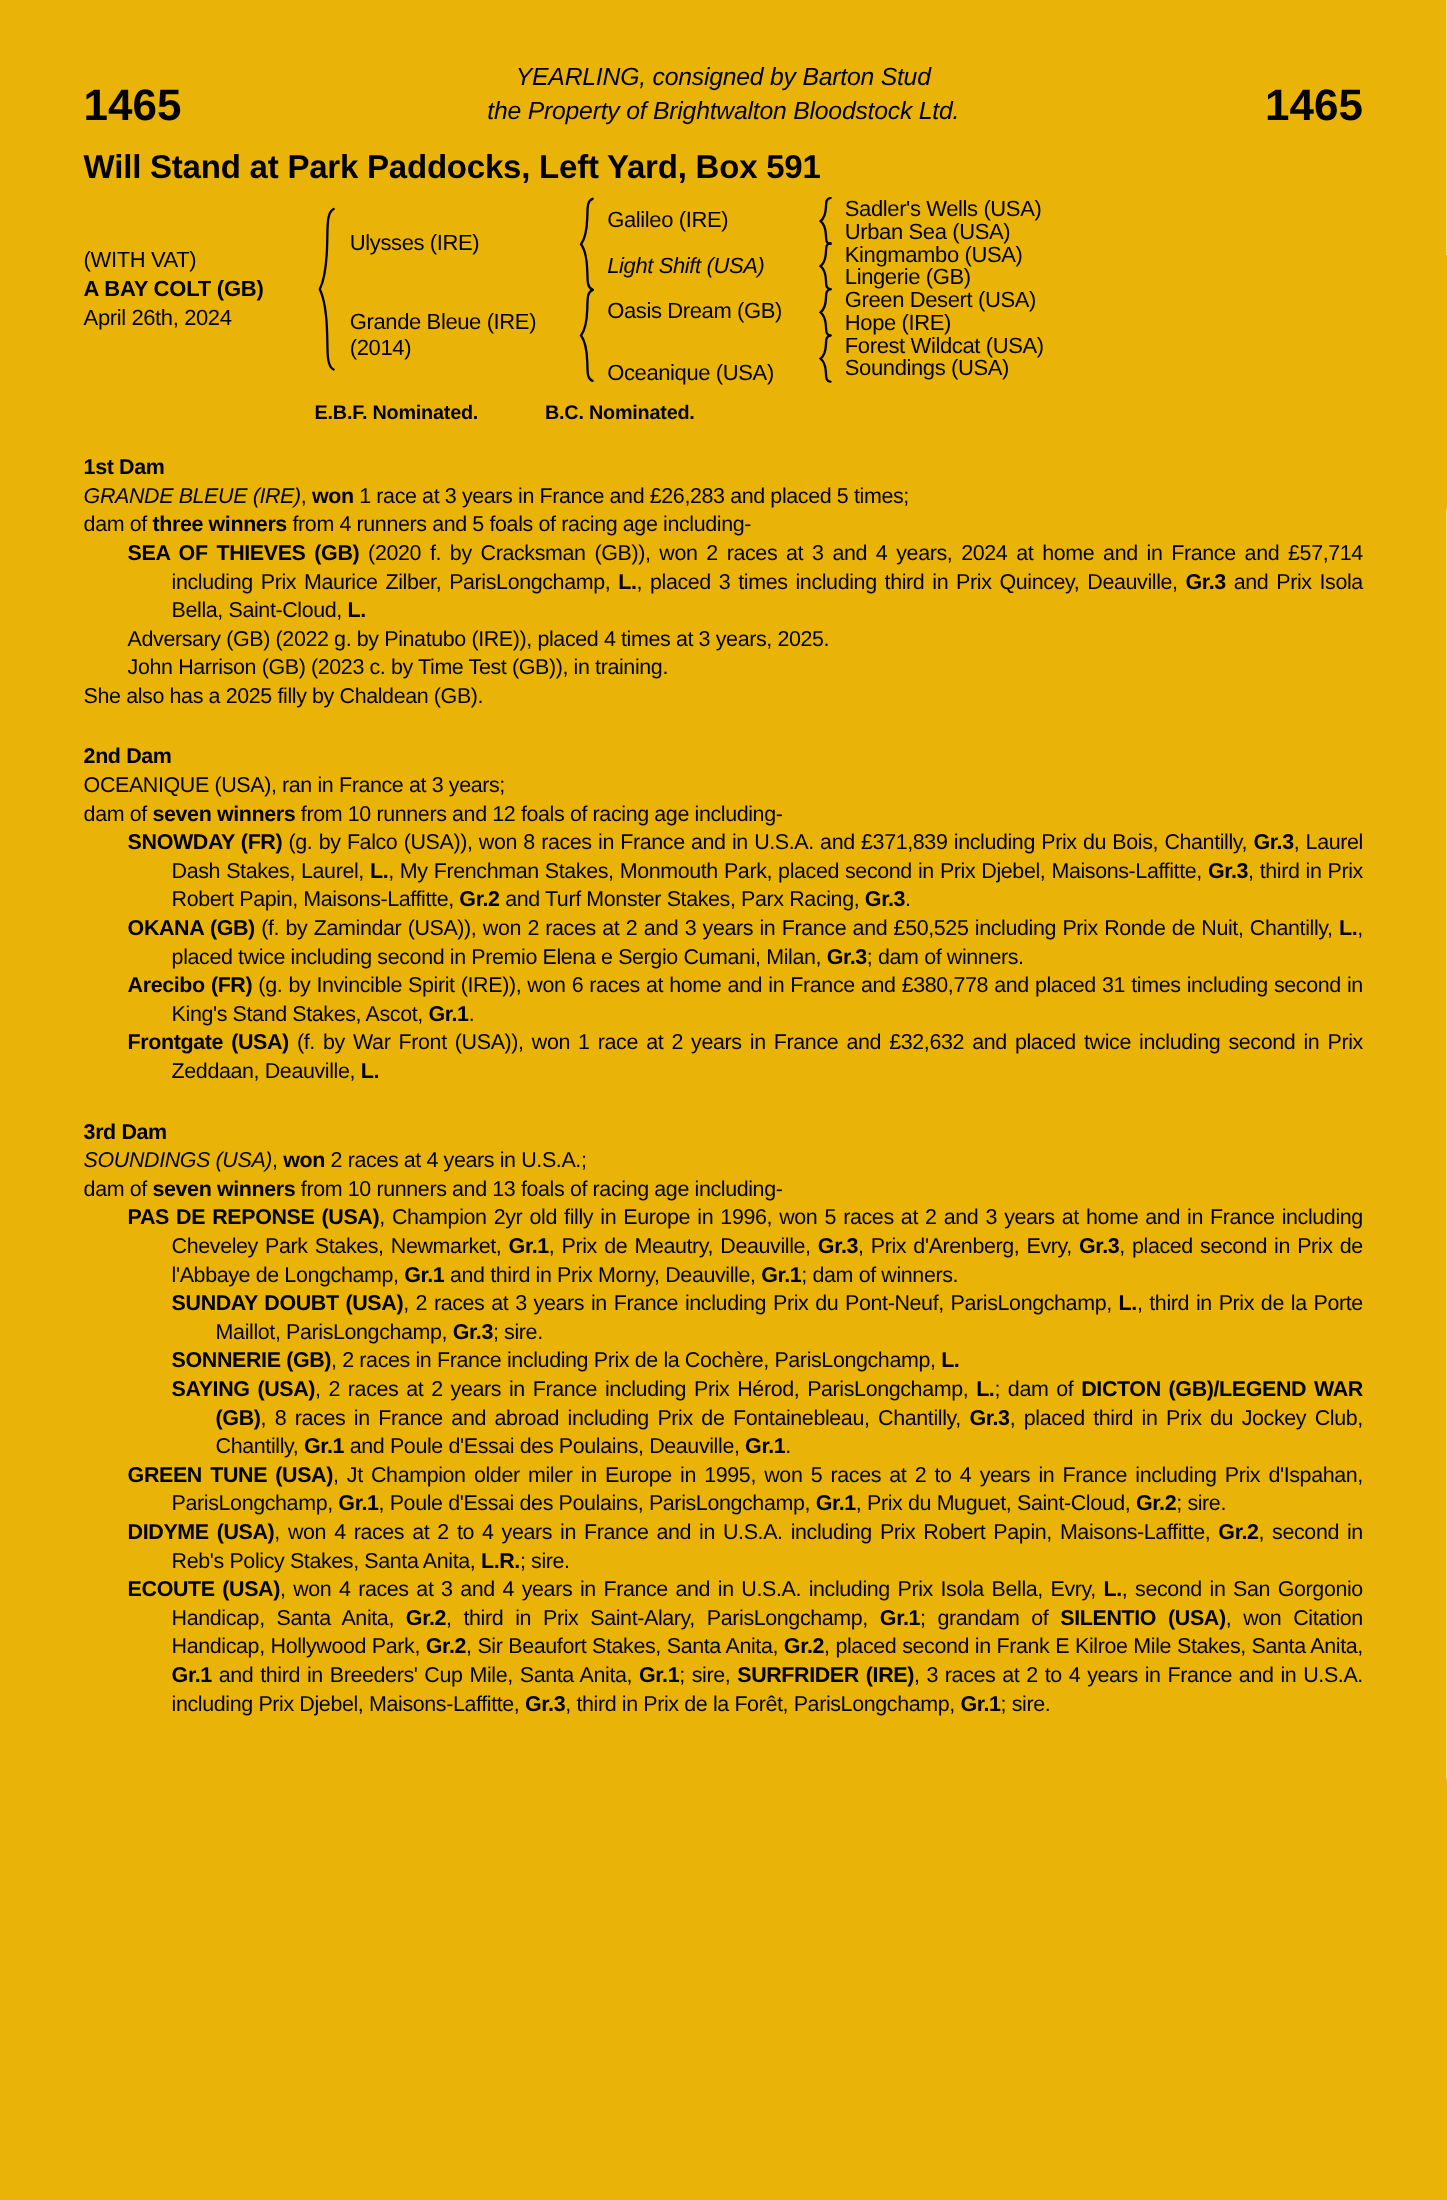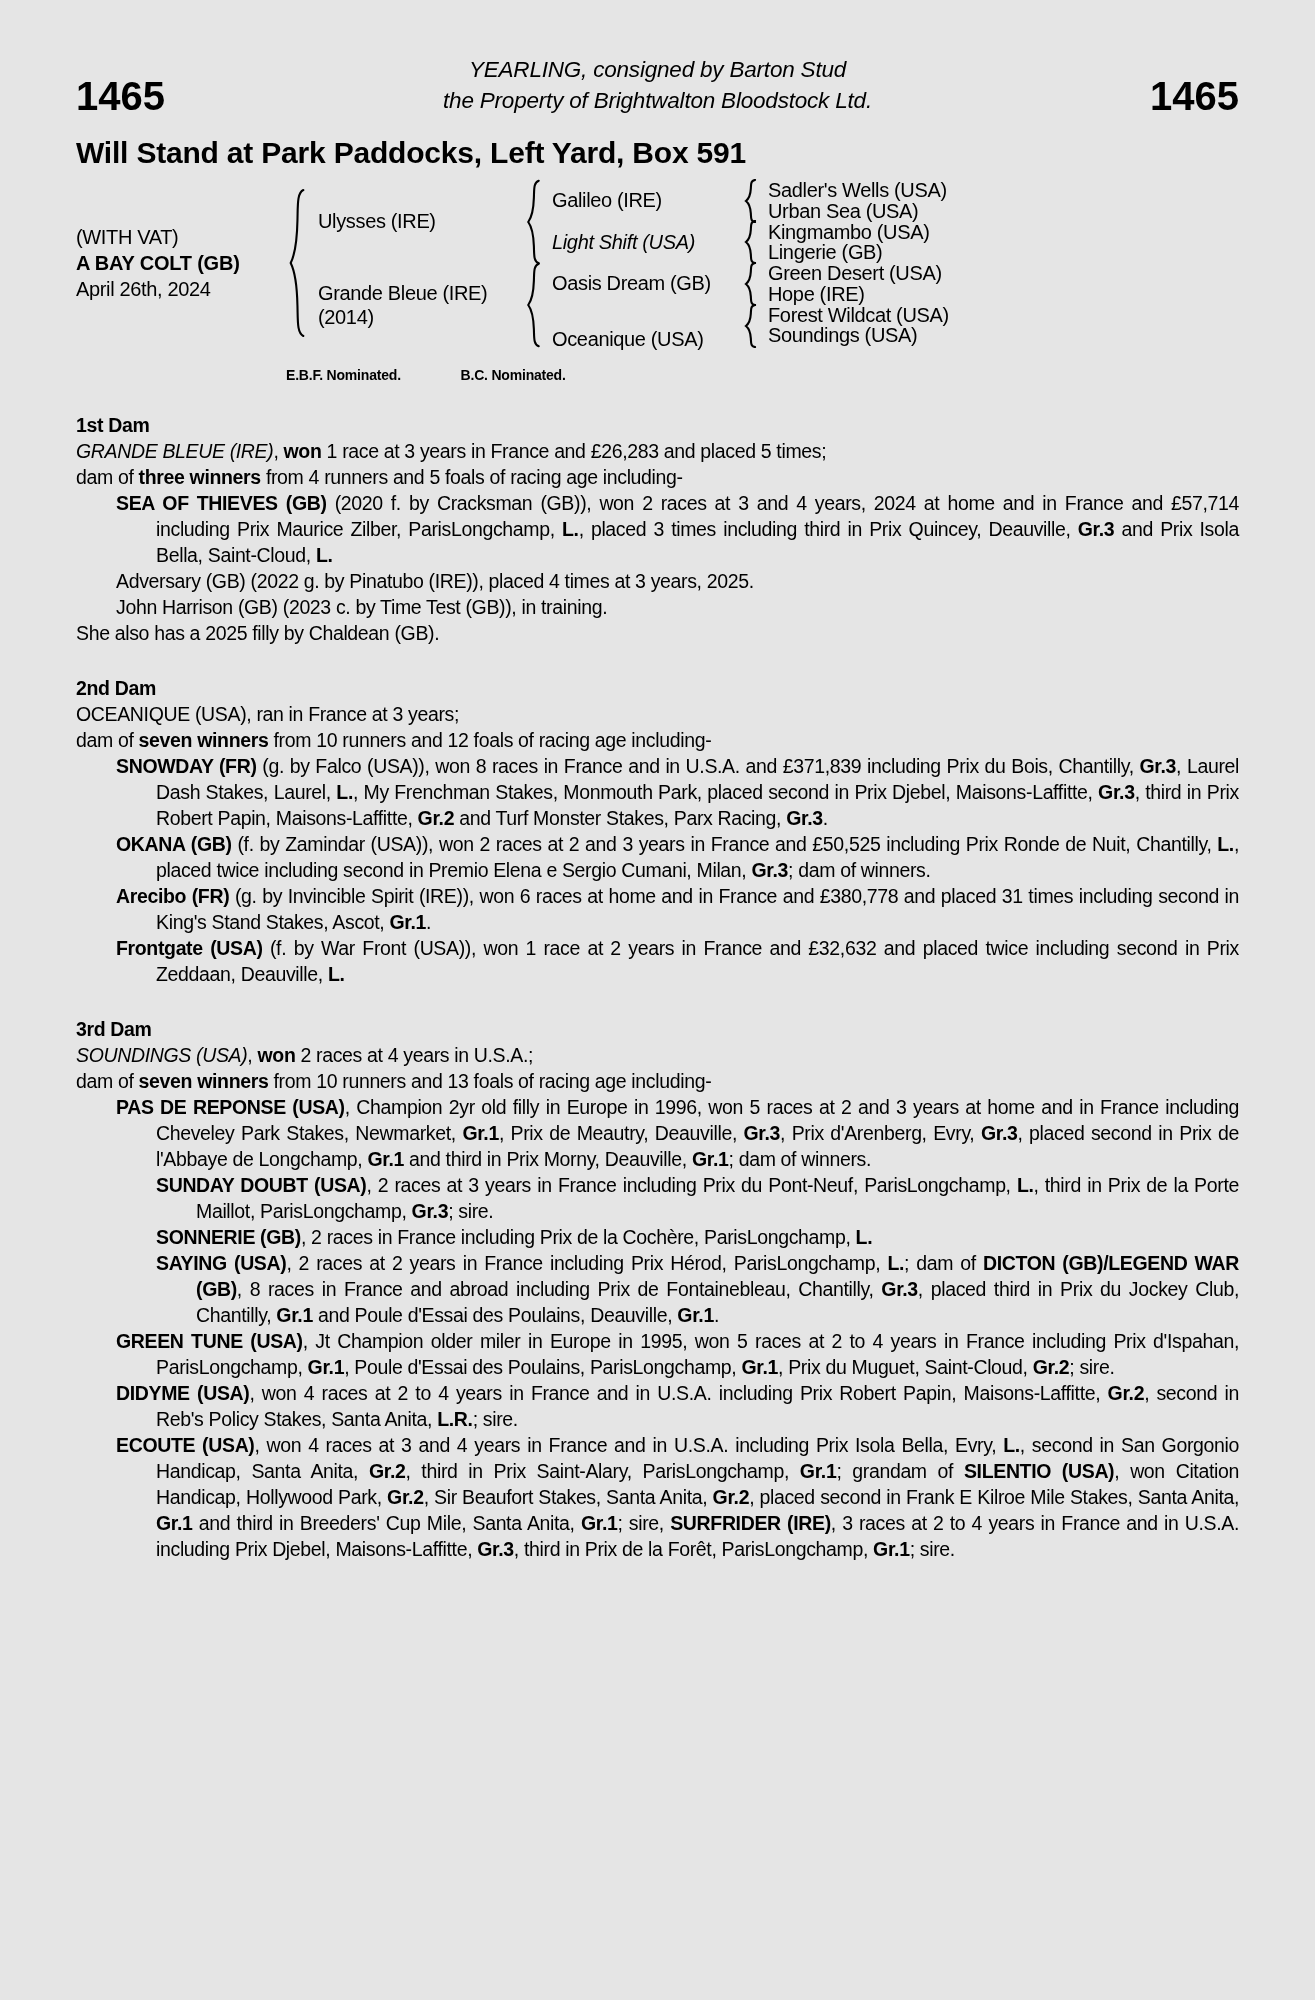--- a/index.html
+++ b/index.html
@@ -1,21 +1,21 @@
 <!DOCTYPE html>
 <html><head>
 <meta charset="utf-8">
 <style>
   html,body{margin:0;padding:0;background:#ffffff;}
   .page{
     position:relative;
     width:1315px;height:2000px;
     box-sizing:border-box;
     padding:54px 76px 0 76px;
-    background:#e5e5e5;
+    background:#eab308;
     color:#000000;
     font-family:"Liberation Sans", sans-serif;
     font-size:19.5px;
     letter-spacing:-0.35px;
     line-height:26px;
     overflow:hidden;
   }
   
   .hdr{display:grid;grid-template-columns:160px 1fr 160px;align-items:end;}
   .lot{font-size:40px;font-weight:bold;line-height:40px;letter-spacing:0;}
@@ -47,21 +47,21 @@
   .g3-2{grid-column:5;grid-row:3/5;font-style:italic;}
   .g3-3{grid-column:5;grid-row:5/7;}
   .g3-4{grid-column:5;grid-row:7/9;margin-top:28px;}
   .b3-1{grid-column:6;grid-row:1/3;}
   .b3-2{grid-column:6;grid-row:3/5;}
   .b3-3{grid-column:6;grid-row:5/7;}
   .b3-4{grid-column:6;grid-row:7/9;}
   .g4{grid-column:7;}
   .brace{display:block;}
   
-  .nominated{margin-top:16px;font-weight:bold;font-size:14px;letter-spacing:-0.2px;}
+  .nominated{margin-top:16px;font-weight:bold;font-size:18px;letter-spacing:-0.2px;}
   .nominated .ebf{margin-left:210px;}
   .nominated .bc{margin-left:56px;}
   
   .dam-section{margin-top:29px;}
   .dam-section:first-child{margin-top:24px;}
   .sec-head{font-weight:bold;}
   .para{text-align:justify;}
   .indent-1{padding-left:80px;text-indent:-40px;}
   .indent-2{padding-left:120px;text-indent:-40px;}
   .bold{font-weight:bold;}

